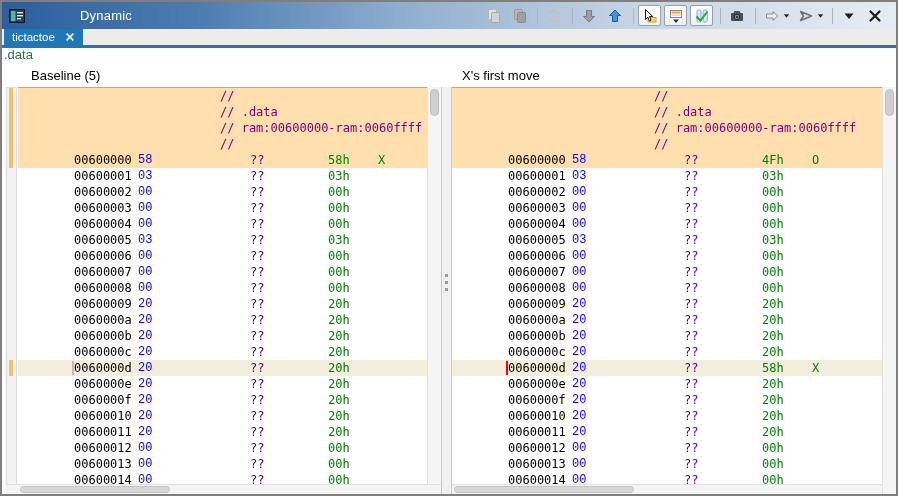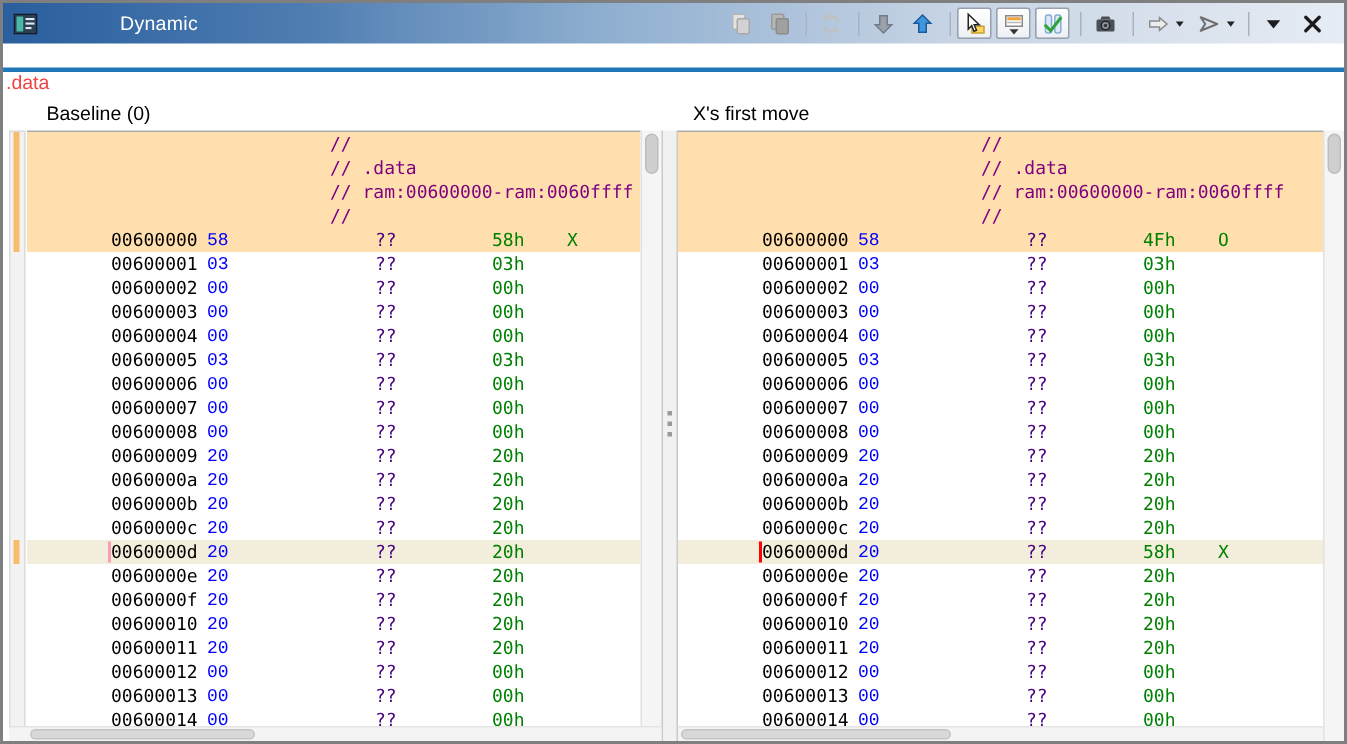--- a/index.html
+++ b/index.html
@@ -21,21 +21,21 @@
   .tb-sep{width:1px;height:16px;background:#a9b2bf;margin:0 4px}
   .tb-gap{width:3px}
   
   .tabrow{position:absolute;left:0;top:27px;width:894px;height:16px;background:#ececec;}
   .tab-underline{position:absolute;left:0;top:43px;width:894px;height:3px;}
   .tab{position:absolute;left:2px;top:0;height:16px;color:#fff;display:flex;align-items:center;
     padding:0 8px;gap:10px;font-size:11.5px;}
   .tab-close{display:flex;cursor:default}
   .tab-close svg{width:10px;height:10px;display:block}
   
-  .section-label{position:absolute;left:2px;top:45px;font-size:13px;color:#ef4444;}
+  .section-label{position:absolute;left:2px;top:45px;font-size:13px;color:#15803d;}
   .panel-title{position:absolute;top:66px;font-size:13px;color:#000;}
   #panel-title-0{left:29px}
   #panel-title-1{left:460px}
   
   .gutter{position:absolute;left:4px;top:85px;width:11px;height:407px;background:#f2f2f2;
     border:1px solid #dcdcdc;box-sizing:border-box;}
   .marker{position:absolute;left:2px;width:4px;background:var(--marker);}
   .panel{position:absolute;top:85px;height:407px;background:#fff;overflow:hidden;
     border-top:1px solid #ababab;box-sizing:border-box;
     font-family:"DejaVu Sans Mono",monospace;font-size:12px;line-height:16px;white-space:pre;}
@@ -218,24 +218,34 @@
           <span>
             <svg viewBox="0 0 16 16">
               <path d="M3.5 3.5 12.5 12.5M12.5 3.5 3.5 12.5" stroke="#1c1c1c" stroke-width="2.2" stroke-linecap="round"></path>
             </svg>
           </span>
         </div>
         <span class="tb-gap"></span>
       </div>
   </div>
 
+  <div class="tabrow">
+    <div class="tab" style="background: rgb(32, 119, 184);">
+      <span>tictactoe</span>
+      <span class="tab-close">
+        <svg viewBox="0 0 16 16">
+            <path d="M3.5 3.5 12.5 12.5M12.5 3.5 3.5 12.5" stroke="#ffffff" stroke-width="2.6" stroke-linecap="square"></path>
+          </svg>
+      </span>
+    </div>
+  </div>
   <div class="tab-underline" id="tab-underline" style="background: rgb(32, 119, 184);"></div>
 
   <div class="section-label">.data</div>
-  <div class="panel-title" id="panel-title-0">Baseline (0)</div>
+  <div class="panel-title" id="panel-title-0">Baseline (5)</div>
   <div class="panel-title" id="panel-title-1">X's first move</div>
 
   <div class="gutter">
     <div class="marker" style="top:0;height:80px"></div>
     <div class="marker" style="top:272px;height:16px"></div>
   </div>
 
   <div class="panel" id="panel-0"><div class="cblock"></div><div class="crow" style="top: 0px;">//</div><div class="crow" style="top: 16px;">// .data</div><div class="crow" style="top: 32px;">// ram:00600000-ram:0060ffff</div><div class="crow" style="top: 48px;">//</div><div class="mrow diff" style="top: 64px;"><span class="c-addr">00600000</span><span class="c-byte">58</span><span class="c-mn">??</span><span class="c-val">58h</span><span class="c-ascii">X</span></div><div class="mrow" style="top: 80px;"><span class="c-addr">00600001</span><span class="c-byte">03</span><span class="c-mn">??</span><span class="c-val">03h</span></div><div class="mrow" style="top: 96px;"><span class="c-addr">00600002</span><span class="c-byte">00</span><span class="c-mn">??</span><span class="c-val">00h</span></div><div class="mrow" style="top: 112px;"><span class="c-addr">00600003</span><span class="c-byte">00</span><span class="c-mn">??</span><span class="c-val">00h</span></div><div class="mrow" style="top: 128px;"><span class="c-addr">00600004</span><span class="c-byte">00</span><span class="c-mn">??</span><span class="c-val">00h</span></div><div class="mrow" style="top: 144px;"><span class="c-addr">00600005</span><span class="c-byte">03</span><span class="c-mn">??</span><span class="c-val">03h</span></div><div class="mrow" style="top: 160px;"><span class="c-addr">00600006</span><span class="c-byte">00</span><span class="c-mn">??</span><span class="c-val">00h</span></div><div class="mrow" style="top: 176px;"><span class="c-addr">00600007</span><span class="c-byte">00</span><span class="c-mn">??</span><span class="c-val">00h</span></div><div class="mrow" style="top: 192px;"><span class="c-addr">00600008</span><span class="c-byte">00</span><span class="c-mn">??</span><span class="c-val">00h</span></div><div class="mrow" style="top: 208px;"><span class="c-addr">00600009</span><span class="c-byte">20</span><span class="c-mn">??</span><span class="c-val">20h</span></div><div class="mrow" style="top: 224px;"><span class="c-addr">0060000a</span><span class="c-byte">20</span><span class="c-mn">??</span><span class="c-val">20h</span></div><div class="mrow" style="top: 240px;"><span class="c-addr">0060000b</span><span class="c-byte">20</span><span class="c-mn">??</span><span class="c-val">20h</span></div><div class="mrow" style="top: 256px;"><span class="c-addr">0060000c</span><span class="c-byte">20</span><span class="c-mn">??</span><span class="c-val">20h</span></div><div class="mrow cursor" style="top: 272px;"><span class="c-addr">0060000d</span><span class="c-byte">20</span><span class="c-mn">??</span><span class="c-val">20h</span><i class="caret" style="background: rgb(242, 160, 180);"></i></div><div class="mrow" style="top: 288px;"><span class="c-addr">0060000e</span><span class="c-byte">20</span><span class="c-mn">??</span><span class="c-val">20h</span></div><div class="mrow" style="top: 304px;"><span class="c-addr">0060000f</span><span class="c-byte">20</span><span class="c-mn">??</span><span class="c-val">20h</span></div><div class="mrow" style="top: 320px;"><span class="c-addr">00600010</span><span class="c-byte">20</span><span class="c-mn">??</span><span class="c-val">20h</span></div><div class="mrow" style="top: 336px;"><span class="c-addr">00600011</span><span class="c-byte">20</span><span class="c-mn">??</span><span class="c-val">20h</span></div><div class="mrow" style="top: 352px;"><span class="c-addr">00600012</span><span class="c-byte">00</span><span class="c-mn">??</span><span class="c-val">00h</span></div><div class="mrow" style="top: 368px;"><span class="c-addr">00600013</span><span class="c-byte">00</span><span class="c-mn">??</span><span class="c-val">00h</span></div><div class="mrow" style="top: 384px;"><span class="c-addr">00600014</span><span class="c-byte">00</span><span class="c-mn">??</span><span class="c-val">00h</span></div></div>
   <div class="panel" id="panel-1"><div class="cblock"></div><div class="crow" style="top: 0px;">//</div><div class="crow" style="top: 16px;">// .data</div><div class="crow" style="top: 32px;">// ram:00600000-ram:0060ffff</div><div class="crow" style="top: 48px;">//</div><div class="mrow diff" style="top: 64px;"><span class="c-addr">00600000</span><span class="c-byte">58</span><span class="c-mn">??</span><span class="c-val">4Fh</span><span class="c-ascii">O</span></div><div class="mrow" style="top: 80px;"><span class="c-addr">00600001</span><span class="c-byte">03</span><span class="c-mn">??</span><span class="c-val">03h</span></div><div class="mrow" style="top: 96px;"><span class="c-addr">00600002</span><span class="c-byte">00</span><span class="c-mn">??</span><span class="c-val">00h</span></div><div class="mrow" style="top: 112px;"><span class="c-addr">00600003</span><span class="c-byte">00</span><span class="c-mn">??</span><span class="c-val">00h</span></div><div class="mrow" style="top: 128px;"><span class="c-addr">00600004</span><span class="c-byte">00</span><span class="c-mn">??</span><span class="c-val">00h</span></div><div class="mrow" style="top: 144px;"><span class="c-addr">00600005</span><span class="c-byte">03</span><span class="c-mn">??</span><span class="c-val">03h</span></div><div class="mrow" style="top: 160px;"><span class="c-addr">00600006</span><span class="c-byte">00</span><span class="c-mn">??</span><span class="c-val">00h</span></div><div class="mrow" style="top: 176px;"><span class="c-addr">00600007</span><span class="c-byte">00</span><span class="c-mn">??</span><span class="c-val">00h</span></div><div class="mrow" style="top: 192px;"><span class="c-addr">00600008</span><span class="c-byte">00</span><span class="c-mn">??</span><span class="c-val">00h</span></div><div class="mrow" style="top: 208px;"><span class="c-addr">00600009</span><span class="c-byte">20</span><span class="c-mn">??</span><span class="c-val">20h</span></div><div class="mrow" style="top: 224px;"><span class="c-addr">0060000a</span><span class="c-byte">20</span><span class="c-mn">??</span><span class="c-val">20h</span></div><div class="mrow" style="top: 240px;"><span class="c-addr">0060000b</span><span class="c-byte">20</span><span class="c-mn">??</span><span class="c-val">20h</span></div><div class="mrow" style="top: 256px;"><span class="c-addr">0060000c</span><span class="c-byte">20</span><span class="c-mn">??</span><span class="c-val">20h</span></div><div class="mrow cursor" style="top: 272px;"><span class="c-addr">0060000d</span><span class="c-byte">20</span><span class="c-mn">??</span><span class="c-val">58h</span><span class="c-ascii">X</span><i class="caret" style="background: rgb(255, 0, 0);"></i></div><div class="mrow" style="top: 288px;"><span class="c-addr">0060000e</span><span class="c-byte">20</span><span class="c-mn">??</span><span class="c-val">20h</span></div><div class="mrow" style="top: 304px;"><span class="c-addr">0060000f</span><span class="c-byte">20</span><span class="c-mn">??</span><span class="c-val">20h</span></div><div class="mrow" style="top: 320px;"><span class="c-addr">00600010</span><span class="c-byte">20</span><span class="c-mn">??</span><span class="c-val">20h</span></div><div class="mrow" style="top: 336px;"><span class="c-addr">00600011</span><span class="c-byte">20</span><span class="c-mn">??</span><span class="c-val">20h</span></div><div class="mrow" style="top: 352px;"><span class="c-addr">00600012</span><span class="c-byte">00</span><span class="c-mn">??</span><span class="c-val">00h</span></div><div class="mrow" style="top: 368px;"><span class="c-addr">00600013</span><span class="c-byte">00</span><span class="c-mn">??</span><span class="c-val">00h</span></div><div class="mrow" style="top: 384px;"><span class="c-addr">00600014</span><span class="c-byte">00</span><span class="c-mn">??</span><span class="c-val">00h</span></div></div>
 

